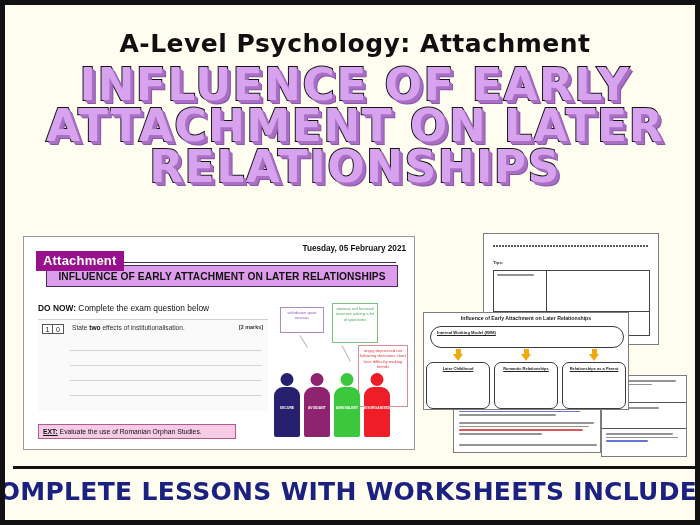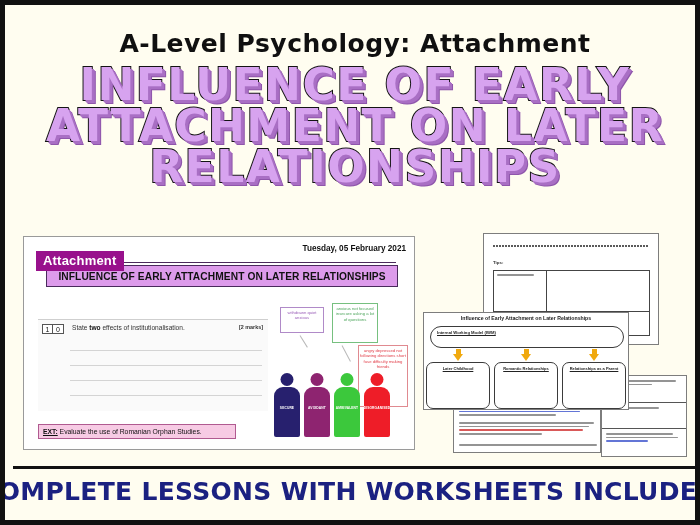--- a/index.html
+++ b/index.html
@@ -360,20 +360,23 @@
   <div class="slide">
 
     <div class="tag">Attachment</div>
     <div class="tag-rule"></div>
     <div class="slide-date">Tuesday, 05 February 2021</div>
 
     <div class="title-band">
       <span>INFLUENCE OF EARLY ATTACHMENT ON LATER RELATIONSHIPS</span>
     </div>
 
+    <div class="donow">
+      <b>DO NOW:</b><span> Complete the exam question below</span>
+    </div>
 
     <div class="qbox">
       <div class="qnum">
         <i>1</i>
         <i>0</i>
       </div>
       <div class="qtext"><span>State </span><b>two</b><span> effects of institutionalisation.</span></div>
       <div class="qmarks">[2 marks]</div>
       <div class="ansline" style="top:30px"></div>
       <div class="ansline" style="top:45px"></div>

